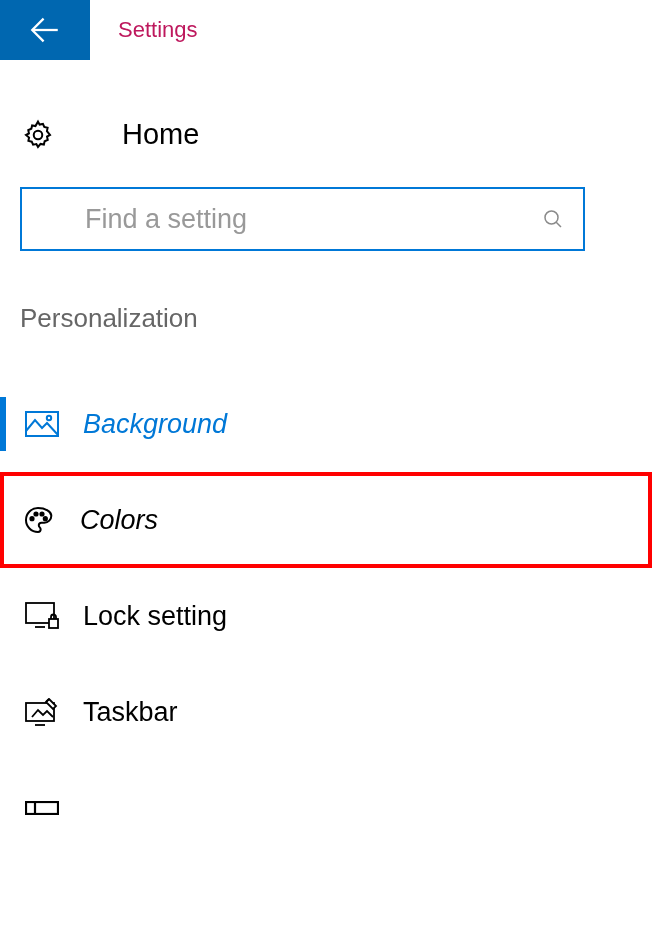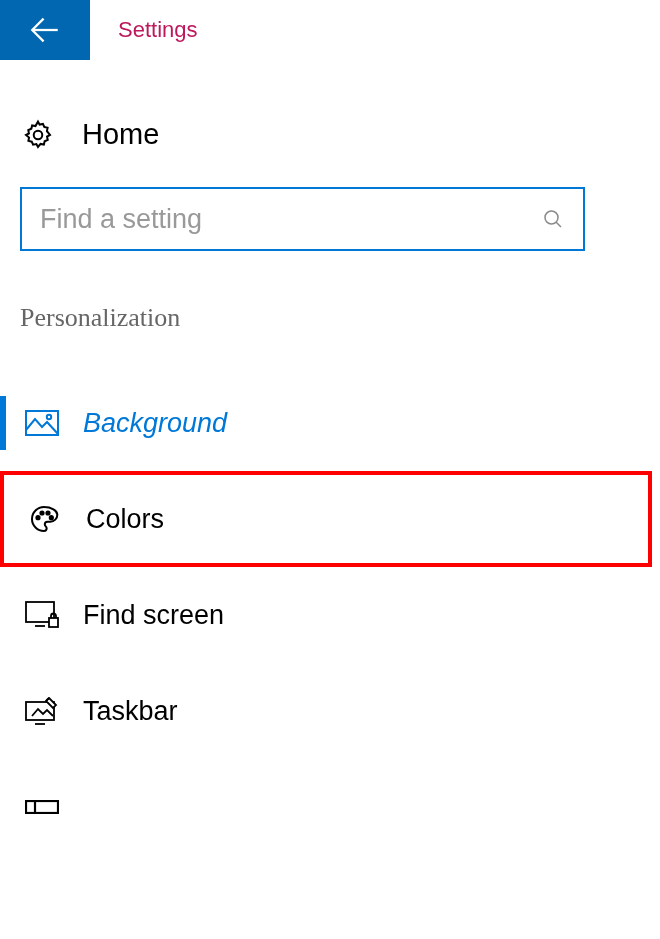--- a/index.html
+++ b/index.html
@@ -32,20 +32,21 @@
       color: #be185d;
     }
     .content {
       padding: 0;
     }
     .home-row {
       display: flex;
       padding: 18px 20px 18px 22px;
       margin-top: 40px;
       cursor: pointer;
+      gap: 40px;
     }
     .home-row .icon-box {
       width: 38px;
       display: flex;
       align-items: center;
       justify-content: flex-start;
     }
     .home-label {
       font-size: 29px;
       margin-left: 22px;
@@ -64,29 +65,29 @@
       background: #fff;
     }
     .search-input {
       flex: 1;
       border: none;
       outline: none;
       font-size: 27px;
       font-family: inherit;
       color: #000;
       background: transparent;
+      margin-left: 45px;
     }
     .search-input::placeholder { color: #999; font-weight: 300; }
     .search-icon { color: #8a8a8a; }
     .section-header {
       font-size: 26px;
       color: #666;
       margin: 52px 0 0 20px;
       font-weight: 400;
-      font-family: Liberation Serif, serif;
     }
     .nav-list {
       margin-top: 42px;
     }
     .nav-item {
       display: flex;
       align-items: center;
       height: 96px;
       padding-left: 22px;
       cursor: pointer;
@@ -99,22 +100,23 @@
       left: -3px;
       top: 18px;
       bottom: 18px;
       width: 6px;
       background: #0078d7;
     }
     .nav-item.selected .nav-label { color: #0078d7; font-style: italic; }
     .nav-item.selected svg { stroke: #0078d7; fill: none; }
     .nav-item.highlighted {
       border: 4px solid #ff0000;
-      padding-left: 24px;
+      padding-left: 18px;
       margin-right: 8px;
+      font-style: italic;
     }
     .nav-item .icon-box {
       width: 40px;
       display: flex;
       align-items: center;
       justify-content: flex-start;
     }
     .nav-label {
       font-size: 27px;
       margin-left: 18px;
@@ -185,21 +187,21 @@
 
     <div class="nav-item">
       <div class="icon-box">
         <svg width="34" height="28" viewBox="0 0 34 28" fill="none" stroke="#000" stroke-width="1.8">
           <rect x="1" y="1" width="28" height="20"></rect>
           <line x1="10" y1="25" x2="20" y2="25"></line>
           <rect x="24" y="17" width="9" height="9" fill="#fff"></rect>
           <path d="M26 17v-2a2.5 2.5 0 0 1 5 0v2"></path>
         </svg>
       </div>
-      <div class="nav-label">Find screen</div>
+      <div class="nav-label">Lock setting</div>
     </div>
 
     <div class="nav-item">
       <div class="icon-box">
         <svg width="34" height="28" viewBox="0 0 34 28" fill="none" stroke="#000" stroke-width="1.8">
           <rect x="1" y="5" width="28" height="18"></rect>
           <line x1="10" y1="27" x2="20" y2="27"></line>
           <path d="M7 19l6-7 5 5 4-4 6 6"></path>
           <path d="M24 1l7 7-3 3-7-7z" fill="#fff"></path>
           <line x1="24" y1="1" x2="21" y2="4"></line>

